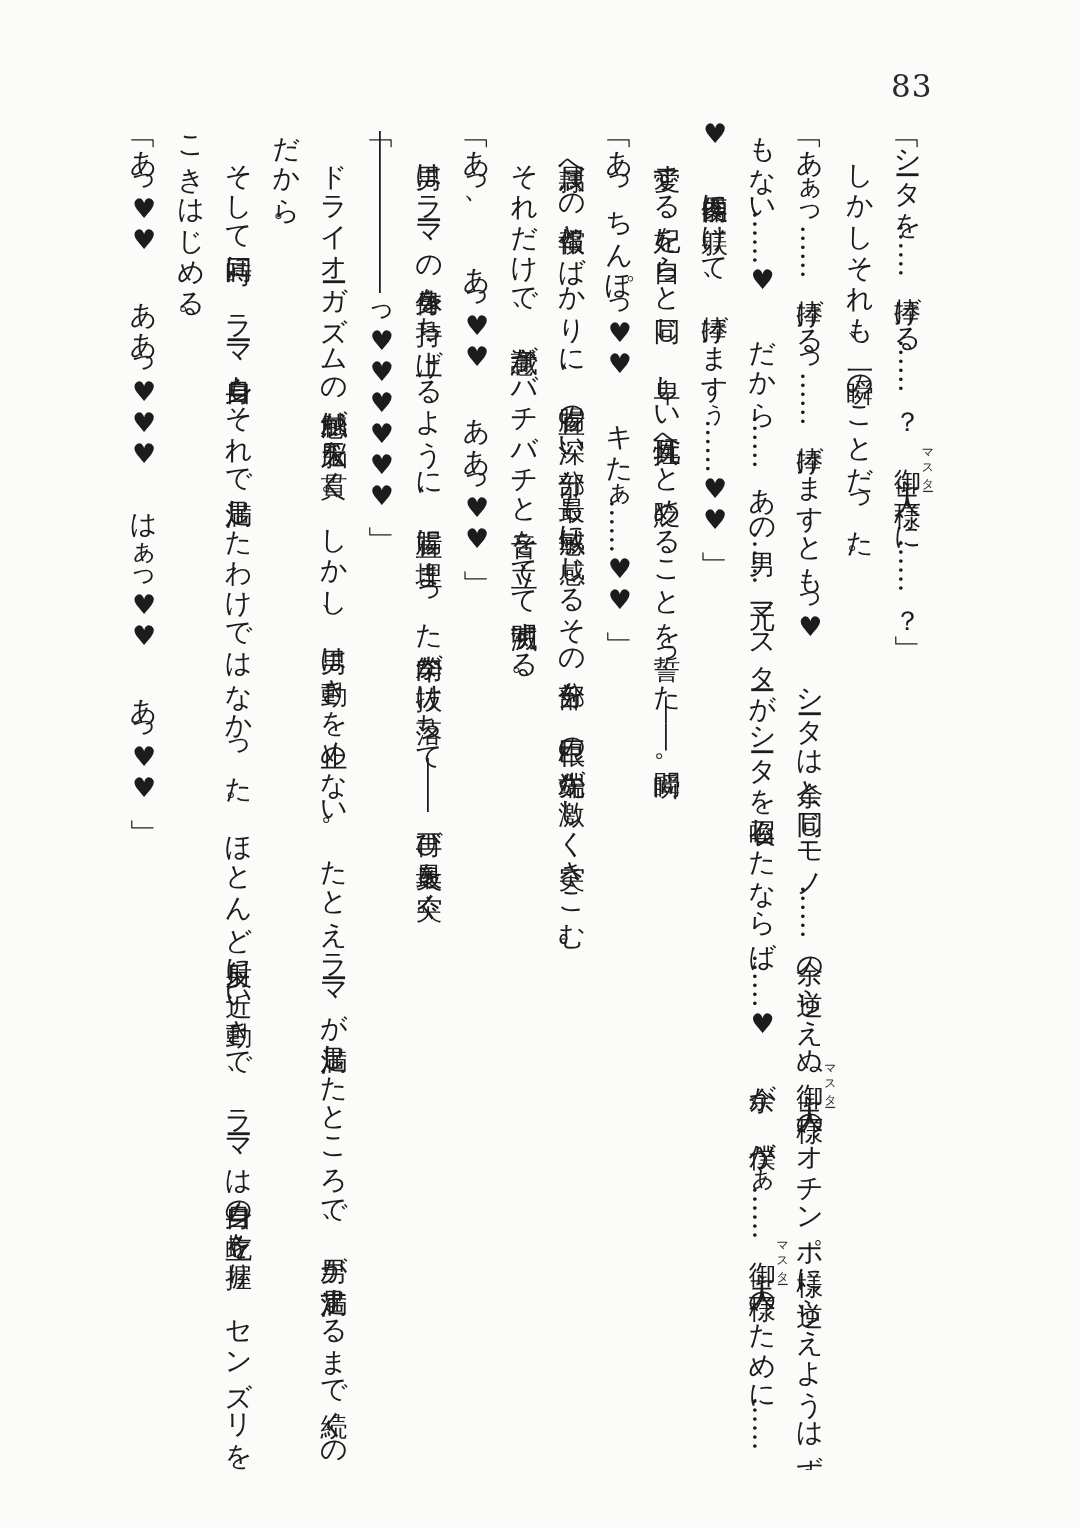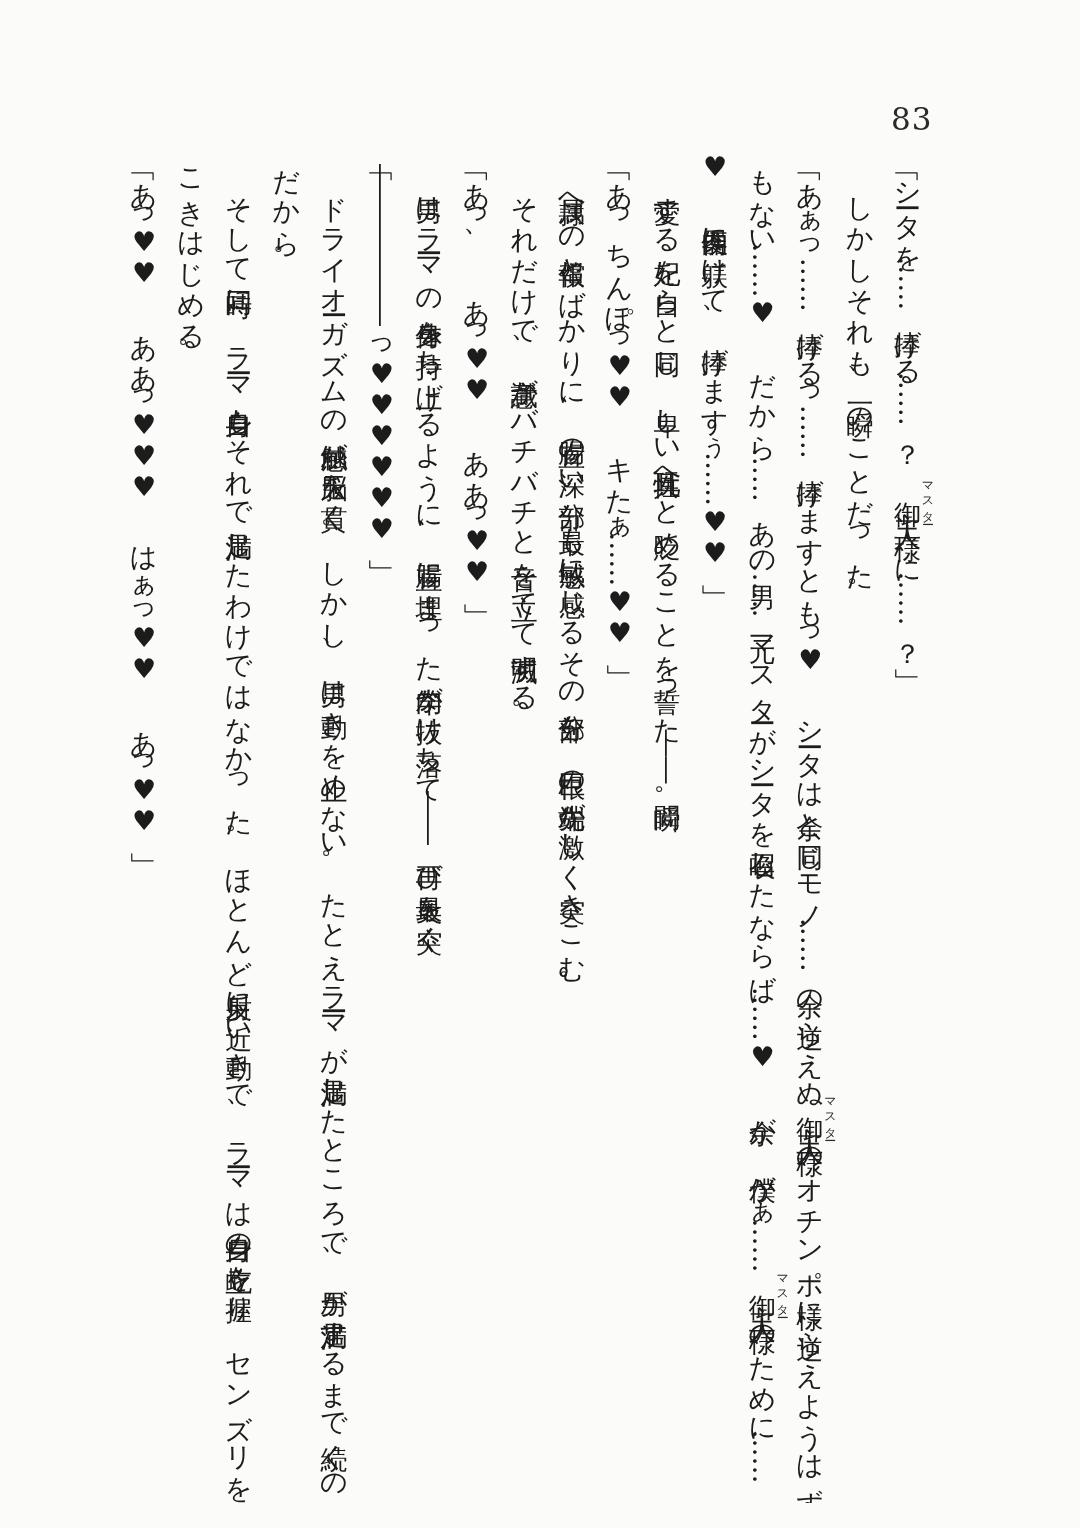--- a/index.html
+++ b/index.html
@@ -11,21 +11,20 @@
     height: 1528px;
     background: #fbfbf9;
     position: relative;
     overflow: hidden;
     font-family: "DejaVu Serif", "Liberation Serif", serif;
     color: #1c1c1c;
   }
   .page {
     position: absolute;
     inset: 0;
-    margin-top: 33px;
   }
   .page-number {
     position: absolute;
     top: 68px;
     left: 891px;
     font-size: 31px;
     letter-spacing: 1px;
     color: #2a2a2a;
   }
   .text-body {

